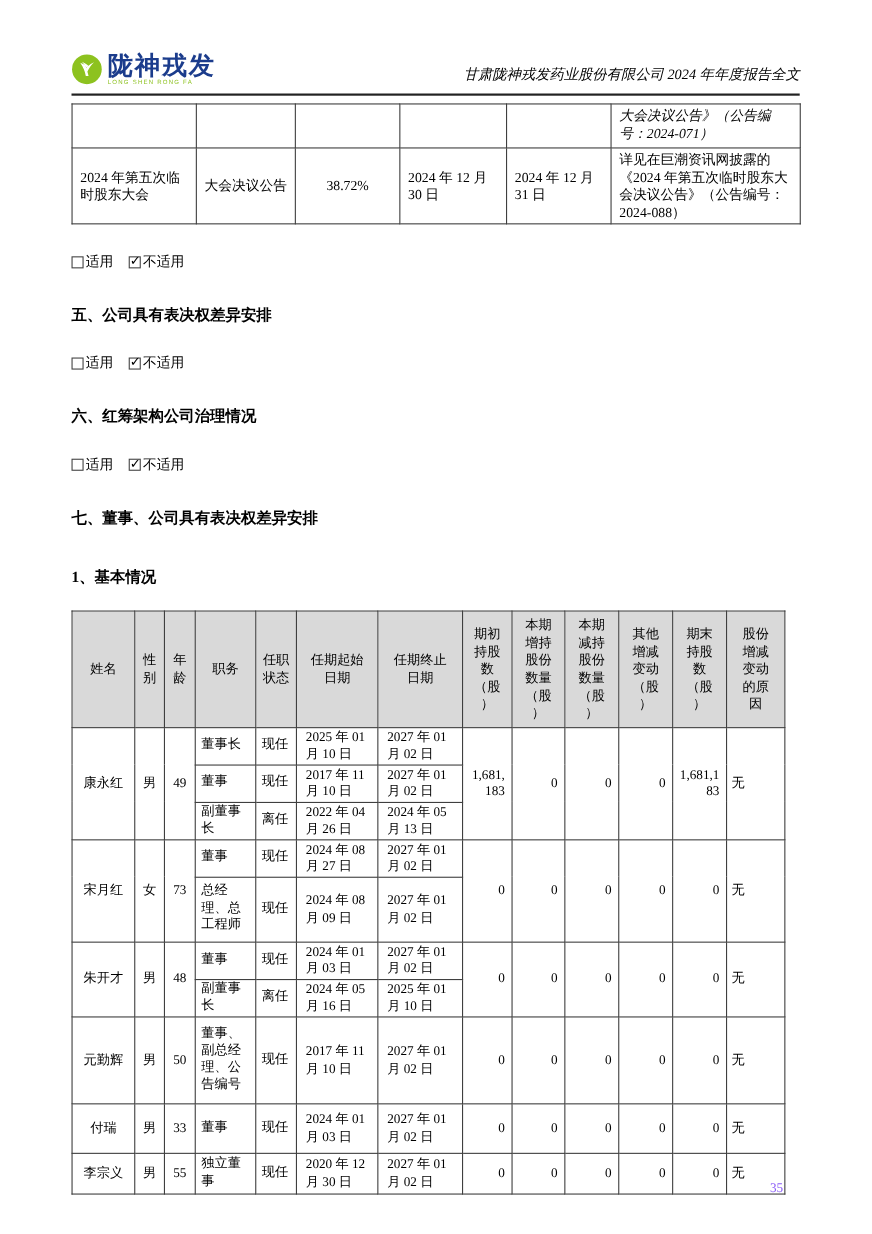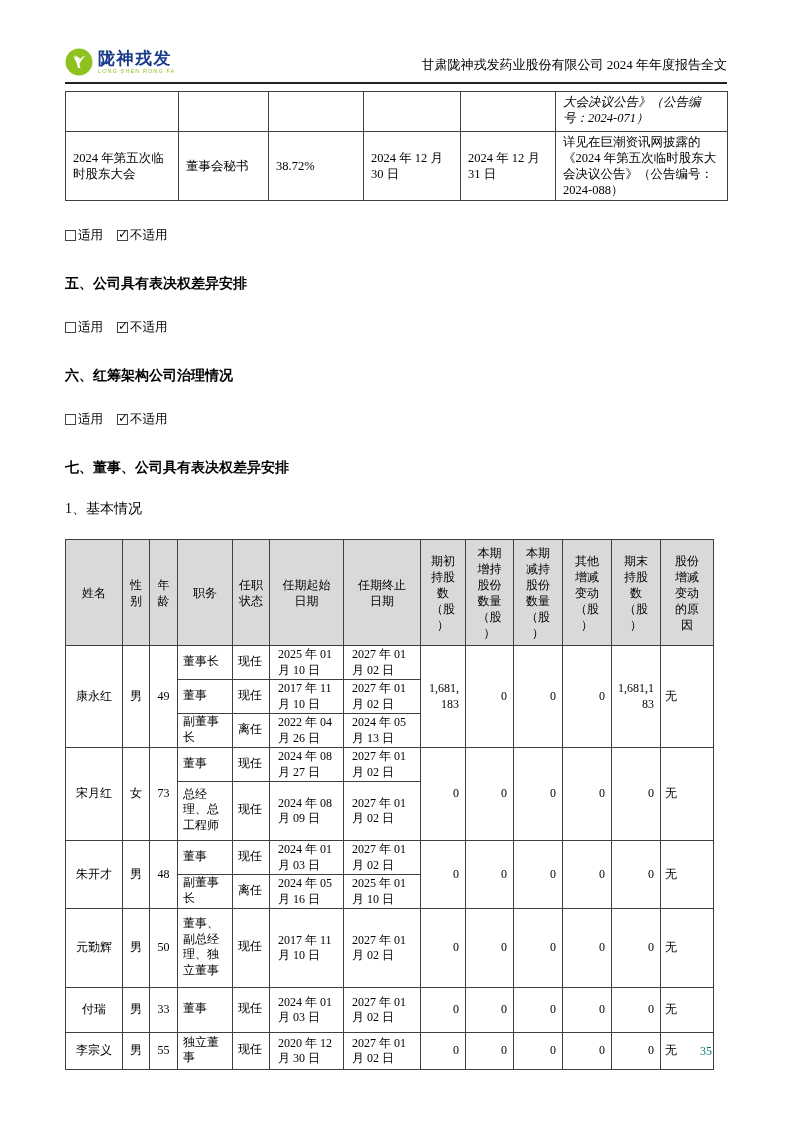--- a/index.html
+++ b/index.html
@@ -10,64 +10,64 @@
     background:#fff; overflow:hidden;
     padding:0 66px 0 65px;
   }
 
   
   .hdr { display:flex; justify-content:space-between; align-items:flex-end;
          padding-top:48px; border-bottom:2.5px solid #222; padding-bottom:6px; }
   .logo { display:flex; align-items:center; gap:5px; }
   .logo-circle { width:28px; height:28px; flex:0 0 28px; }
   .brand-col { display:flex; flex-direction:column; line-height:1; }
-  .brand-cn { font-size:17px; font-weight:700; color:#1b3c8c; letter-spacing:1.5px;
+  .brand-cn { font-size:23px; font-weight:700; color:#1b3c8c; letter-spacing:1.5px;
               font-family:"Liberation Sans","DejaVu Sans",sans-serif; }
   .brand-en { font-size:5.5px; color:#8dc21f; letter-spacing:1.1px; margin-top:2px;
               font-family:"Liberation Sans","DejaVu Sans",sans-serif; }
-  .doc-title { font-size:13px; color:#000; padding-bottom:2px; }
+  .doc-title { font-size:13px; color:#000; padding-bottom:2px;font-style:italic; }
 
   
   table { border-collapse:collapse; table-layout:fixed; }
   td, th { border:1px solid #3f3f3f; vertical-align:middle; overflow:hidden;
            font-weight:normal; word-wrap:break-word; }
 
   
   .meeting-table { width:662px; margin-top:7px; font-size:12.5px; }
   .meeting-table td { padding:2px 7px; line-height:16px; text-align:left; }
   .meeting-table tr.cut  { height:40px; }
   .meeting-table tr.main { height:66px; }
   .meeting-table td.top-align { vertical-align:top;font-style:italic; }
-  .meeting-table td.num { text-align:left; }
+  .meeting-table td.num { text-align:center; }
 
   
   .h-sub  { font-size:14px;  font-weight:700; margin-top:25px; }
   .h-main { font-size:14px; font-weight:700; margin-top:31px; }
-  .h-sub2 { font-size:14px;  font-weight:400; margin-top:23px; }
+  .h-sub2 { font-size:14px;  font-weight:700; margin-top:36px; }
   .applicability { margin-top:26px; font-size:12.5px; display:flex; align-items:center; gap:14px; }
   .cb-group { display:flex; align-items:center; gap:2px; }
   .cb { width:11px; height:11px; border:1px solid #444; display:inline-block;
         position:relative; background:#fff; flex:0 0 11px; }
   .cb .tick { position:absolute; left:0; top:-3px; font-size:12px; line-height:12px;
               font-family:"DejaVu Sans",sans-serif; }
 
   
   .directors-table { width:648px; margin-top:21px; font-size:12px; }
   .directors-table th { background:#d9d9d9; text-align:center; vertical-align:middle;
                         white-space:pre-line; line-height:16px; padding:2px 1px; font-size:12px; }
   .directors-table thead tr { height:106px; }
   .directors-table td { padding:1px 5px; line-height:15.5px; }
   td.c-center { text-align:center; padding:1px 2px; }
   td.c-left   { text-align:left;font-family:Liberation Mono, monospace; }
   td.c-date   { text-align:left; padding:1px 4px 1px 8px; }
   td.c-num    { text-align:right; word-break:break-all; padding:1px 6px 1px 3px; }
   td.c-reason { text-align:left; padding:1px 4px; }
 
   
-  .page-num { position:absolute; left:700px; top:1044px; font-size:12px; color:#0f766e; }
+  .page-num { position:absolute; left:700px; top:1073px; font-size:12px; color:#8b5cf6; }
 </style>
 </head>
 <body>
 
 <div class="page">
 
   <div class="hdr">
     <div class="logo">
       <svg class="logo-circle" viewBox="0 0 28 28">
         <circle cx="14" cy="14" r="13.5" fill="#8dc21f"></circle>
@@ -96,21 +96,21 @@
         <tr class="cut">
           <td class="top-align"></td>
           <td class="top-align"></td>
           <td class="num top-align"></td>
           <td class="top-align"></td>
           <td class="top-align"></td>
           <td class="top-align">大会决议公告》（公告编号：2024-071）</td>
         </tr>
         <tr class="main">
           <td>2024 年第五次临时股东大会</td>
-          <td>董事会秘书</td>
+          <td>大会决议公告</td>
           <td class="num">38.72%</td>
           <td>2024 年 12 月 30 日</td>
           <td>2024 年 12 月 31 日</td>
           <td>详见在巨潮资讯网披露的《2024 年第五次临时股东大会决议公告》（公告编号：2024-088）</td>
         </tr>
       </tbody>
   </table>
 
 
   <div class="applicability">
@@ -291,21 +291,21 @@
         <tr style="height: 32px;">
           <td class="c-left">副董事长</td>
           <td class="c-left">离任</td>
           <td class="c-date">2024 年 05 月 16 日</td>
           <td class="c-date">2025 年 01 月 10 日</td>
         </tr>
         <tr style="height: 79px;">
           <td class="c-center">元勤辉</td>
           <td class="c-center">男</td>
           <td class="c-center">50</td>
-          <td class="c-left">董事、副总经理、独立董事</td>
+          <td class="c-left">董事、副总经理、公告编号</td>
           <td class="c-left">现任</td>
           <td class="c-date">2017 年 11 月 10 日</td>
           <td class="c-date">2027 年 01 月 02 日</td>
           <td class="c-num">0</td>
           <td class="c-num">0</td>
           <td class="c-num">0</td>
           <td class="c-num">0</td>
           <td class="c-num">0</td>
           <td class="c-reason">无</td>
         </tr>

